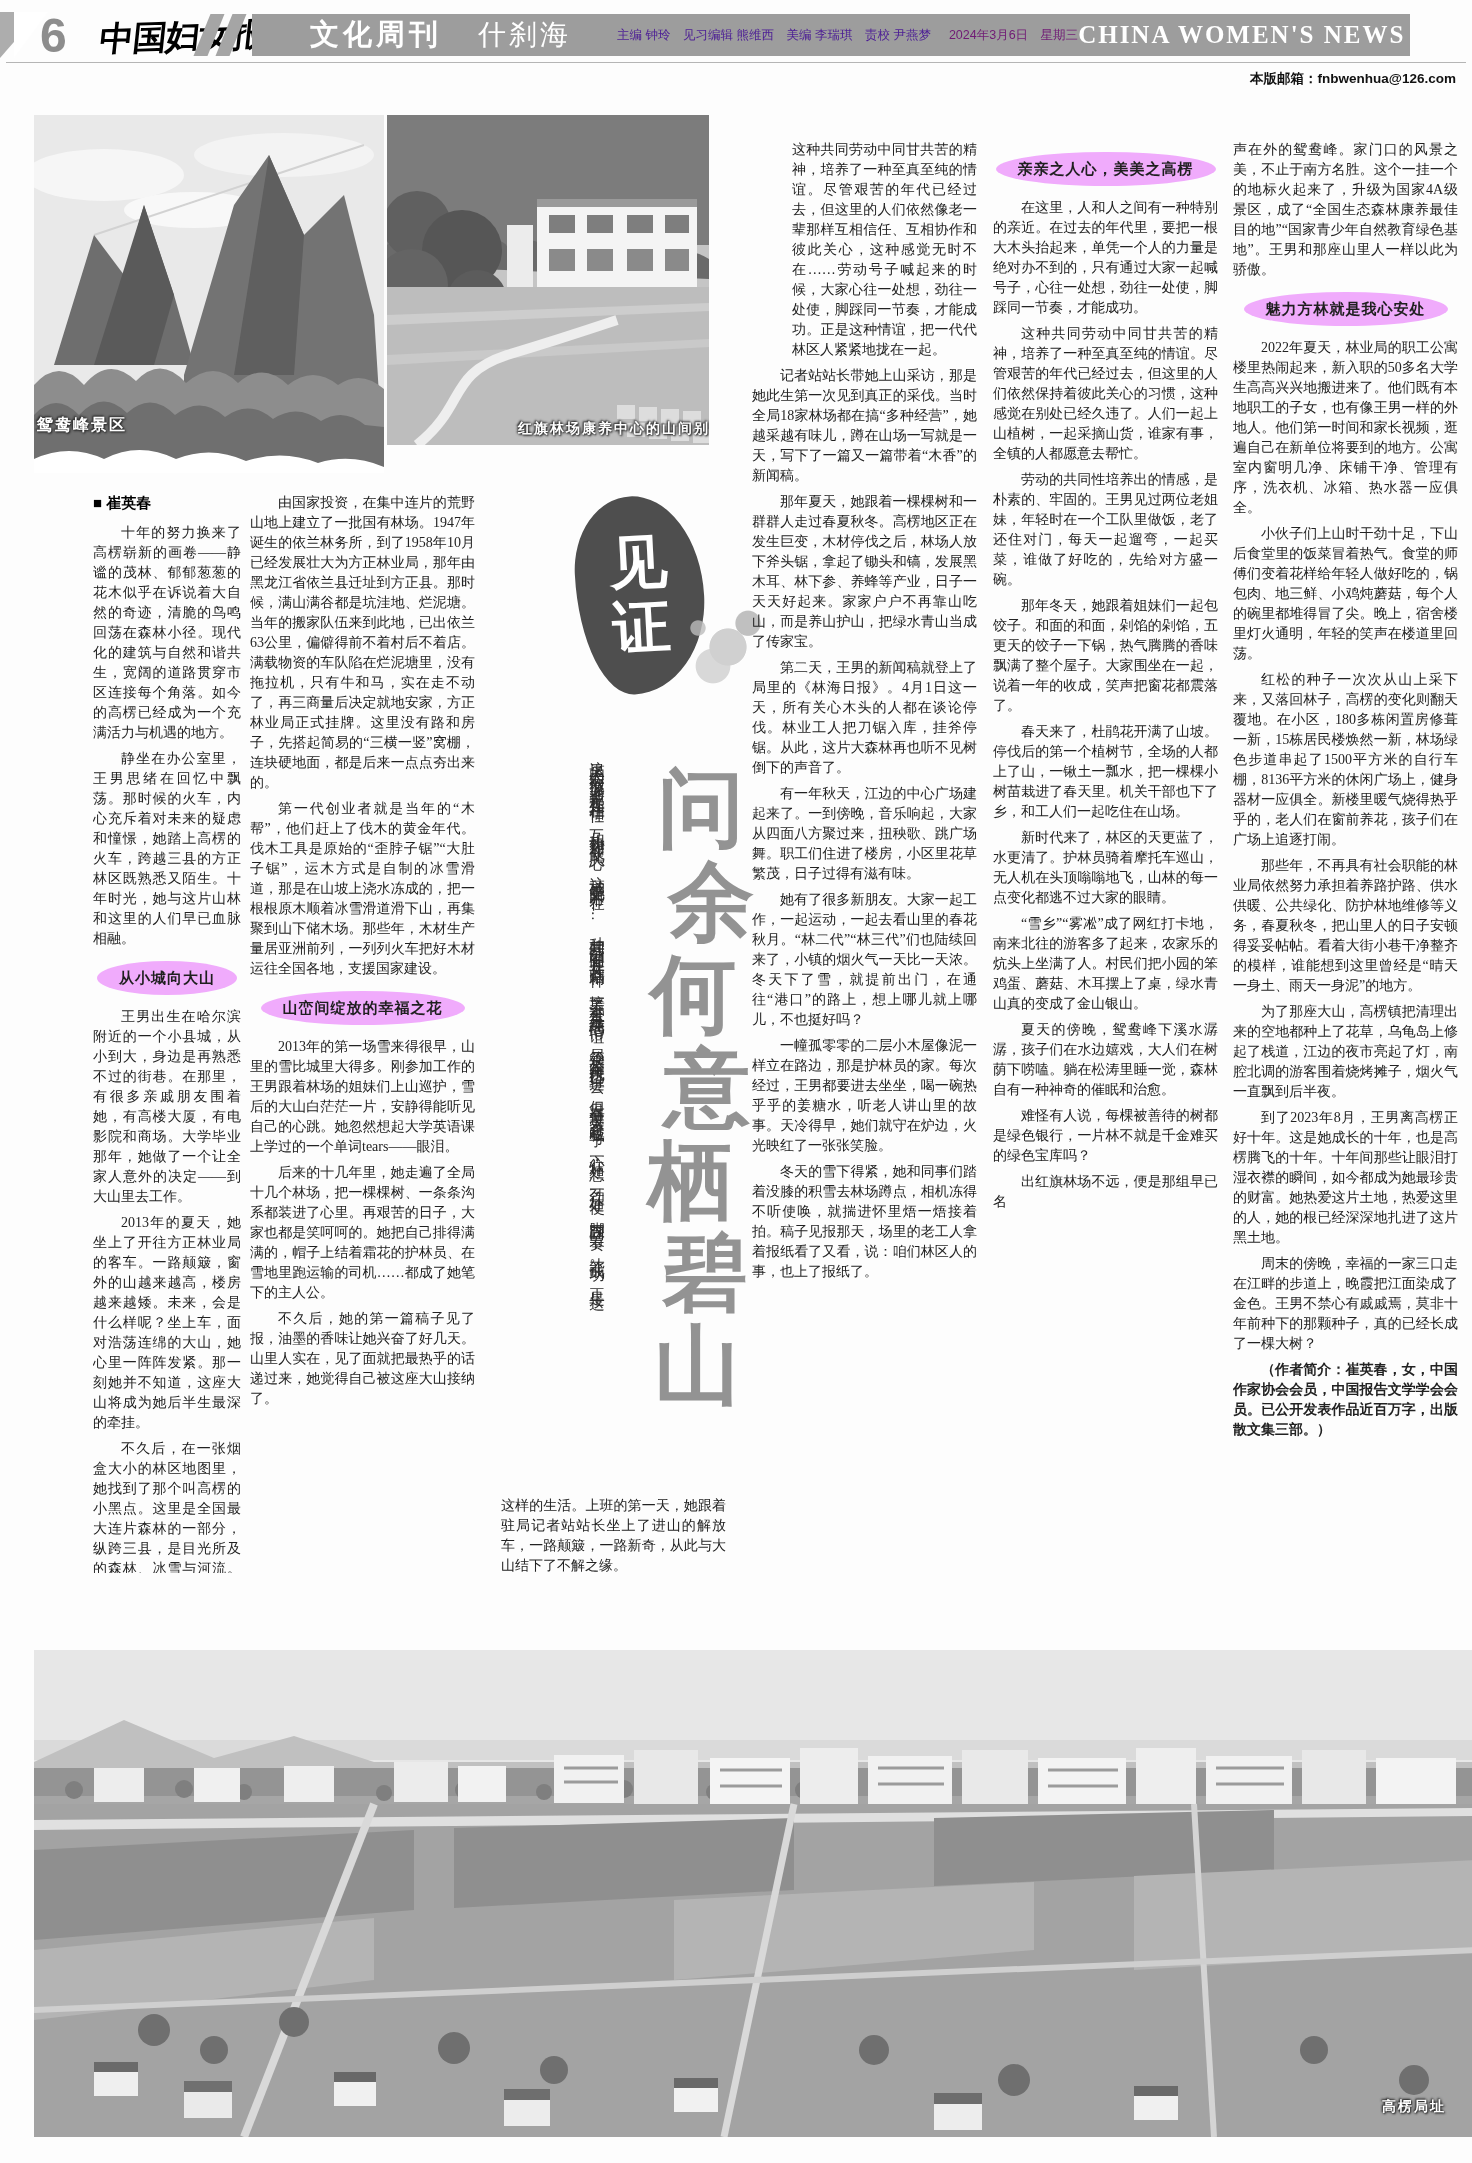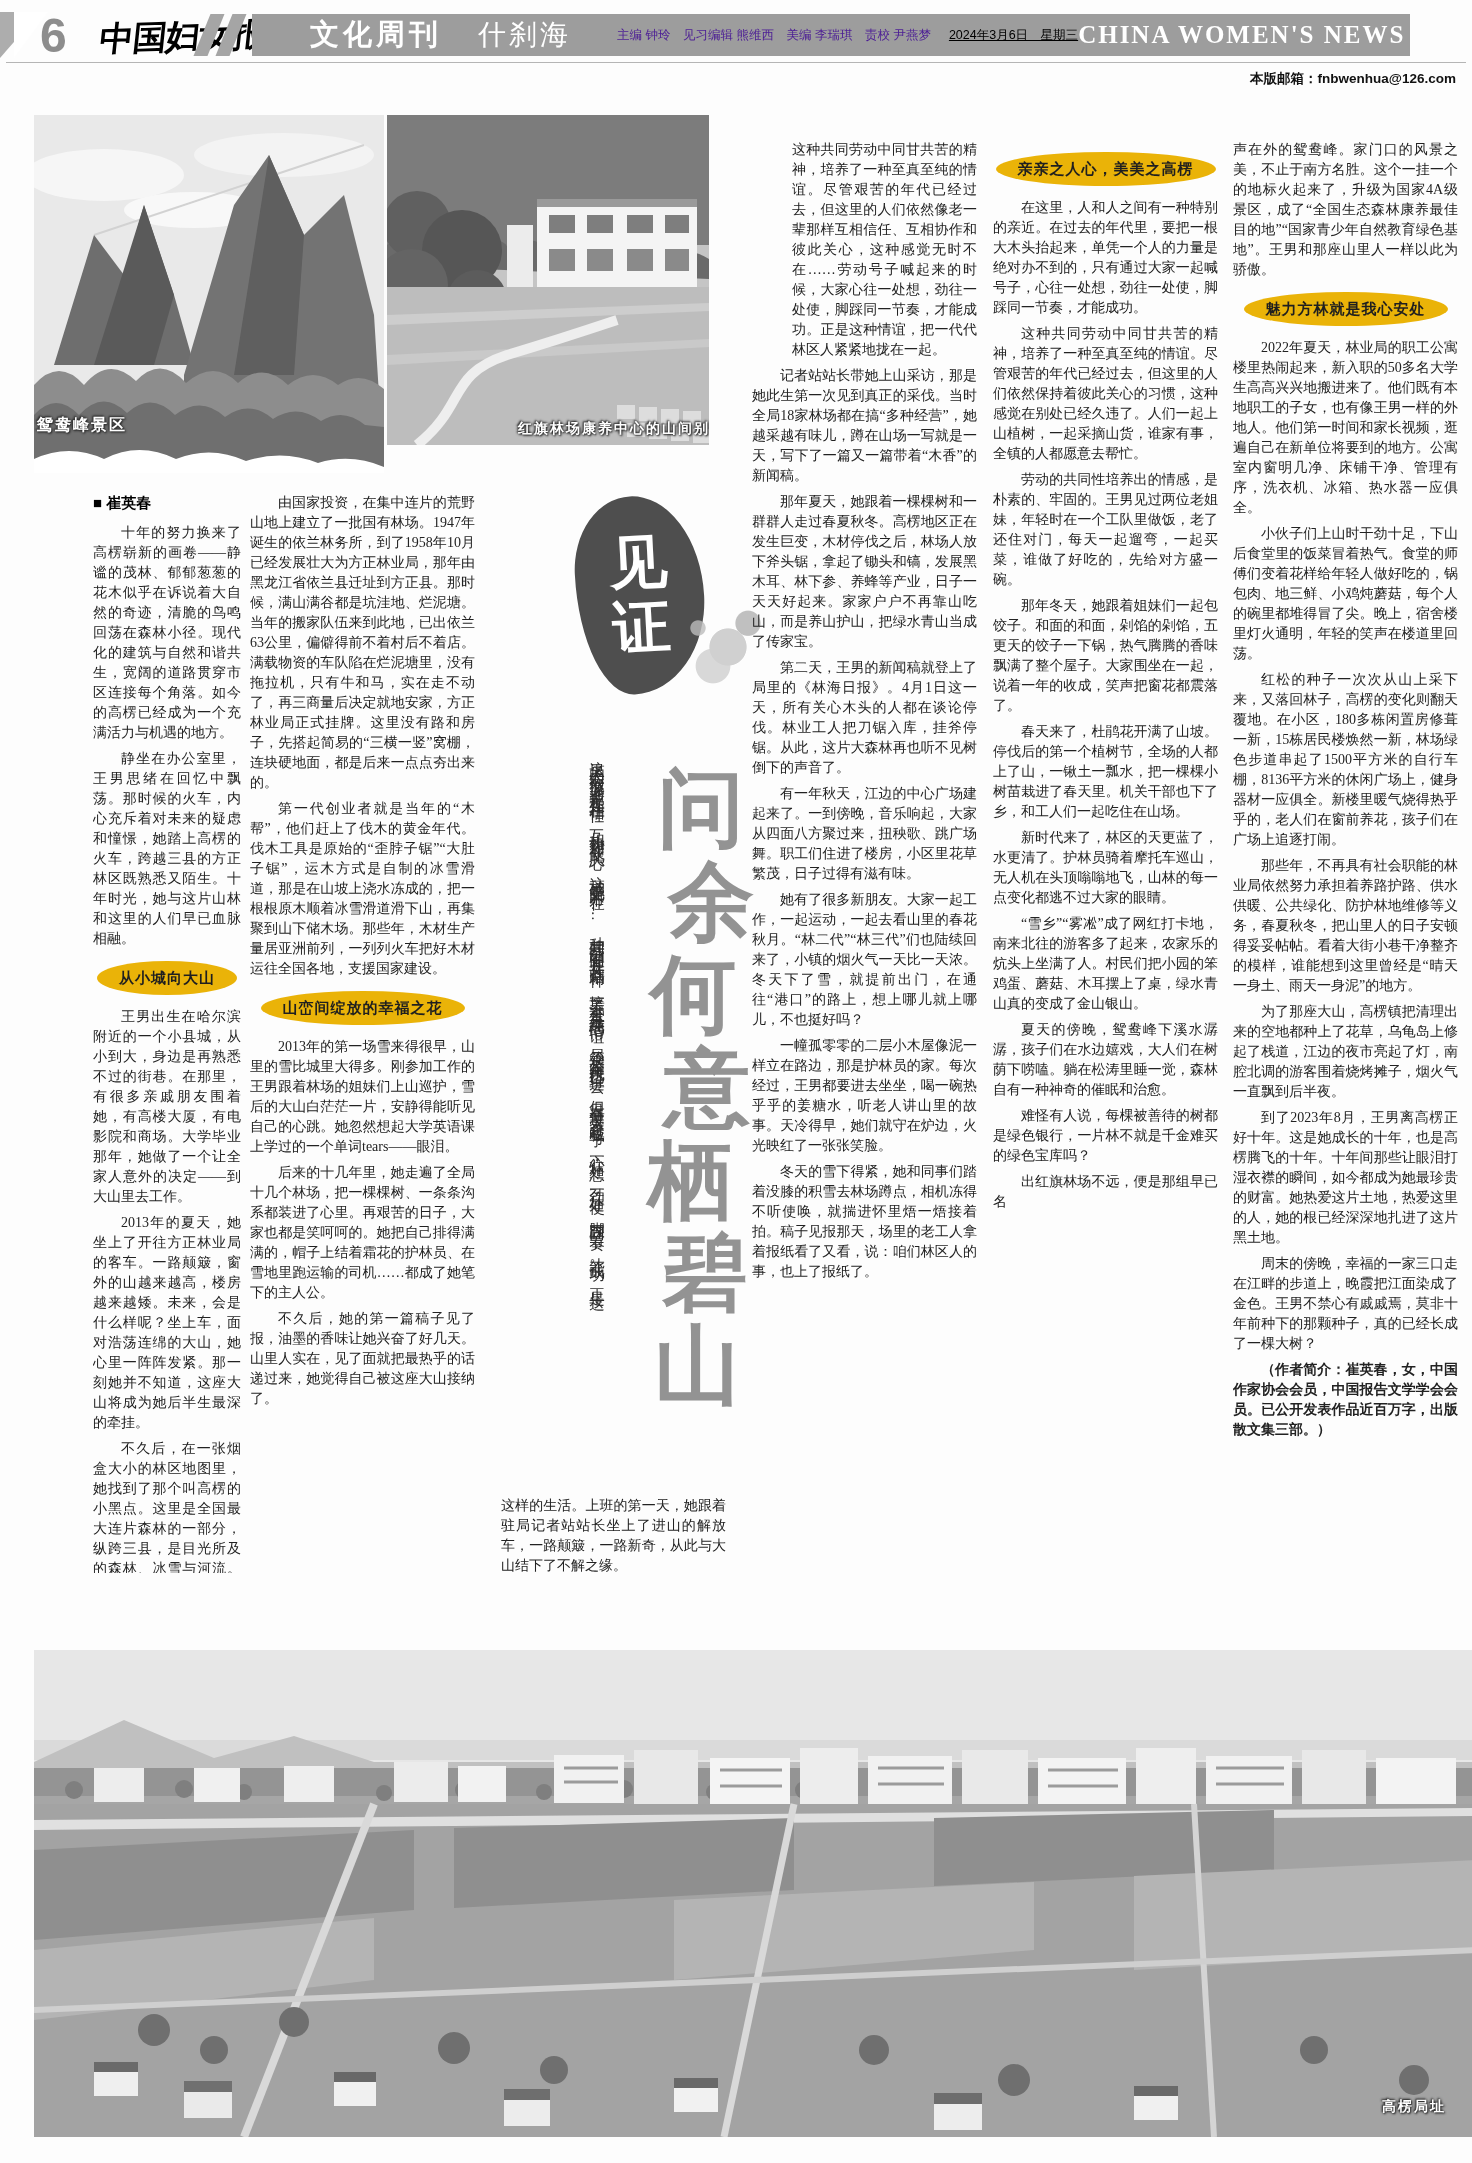--- a/index.html
+++ b/index.html
@@ -18,37 +18,37 @@
   .slash1{left:202px;} .slash2{left:224px;}
   .band{position:absolute;left:252px;top:14px;width:1146px;height:42px;background:#9d9d9d;
       display:flex;align-items:center;padding-left:12px;}
   .band .sec{color:#fff;font-size:29px;font-weight:bold;font-family:"Liberation Sans",sans-serif;
       letter-spacing:4px;margin-left:46px;white-space:nowrap;}
   .band .wslash{width:10px;height:52px;background:#fff;transform:skewX(-20deg);margin:0 14px 0 22px;}
   .band .subsec{color:#fff;font-size:28px;font-weight:normal;letter-spacing:3px;white-space:nowrap;
       font-family:"Liberation Sans",sans-serif;}
   .band .editors{color:#4c1d95;font-size:12.5px;margin-left:46px;white-space:nowrap;
       font-family:"Liberation Sans",sans-serif;}
-  .band .dateline{color:#000000;font-size:12.5px;margin-left:18px;white-space:nowrap;
-      font-family:"Liberation Sans",sans-serif;text-decoration:underline;}
+  .band .dateline{color:#701a75;font-size:12.5px;margin-left:18px;white-space:nowrap;
+      font-family:"Liberation Sans",sans-serif;}
   .band .entitle{color:#fff;font-size:25px;font-weight:bold;letter-spacing:2px;margin-left:auto;
       margin-right:14px;white-space:nowrap;font-family:"Liberation Serif",serif;}
   .hairline{position:absolute;left:6px;top:62px;width:1460px;height:1px;background:#b5b5b5;}
   .email{position:absolute;right:16px;top:70px;font-size:13.5px;font-weight:bold;color:#111;
       font-family:"Liberation Sans",sans-serif;}
   
   .photo{position:absolute;overflow:hidden;padding-left:19px;}
   .caption{position:absolute;color:#fff;font-size:15px;letter-spacing:2px;font-weight:bold;
       text-shadow:0 0 3px #333,1px 1px 2px #222,-1px -1px 2px #222;white-space:nowrap;}
   
   .col{position:absolute;text-align:justify;font-size:14px;line-height:20px;color:#222;overflow:hidden;}
   .col p{margin:0 0 6px 0;text-indent:2em;}
   .byline{font-weight:bold;font-size:15px;text-indent:0;margin-bottom:10px;color:#000;
       font-family:"Liberation Sans",sans-serif;}
-  .oval{display:block;width:fit-content;margin:12px auto 12px auto;background:#eab308;color:#1f1f1f;
+  .oval{display:block;width:fit-content;margin:12px auto 12px auto;background:#f0abfc;color:#1f1f1f;
       font-weight:bold;font-size:15px;border-radius:50%;padding:7px 22px;letter-spacing:1px;
       font-family:"Liberation Sans",sans-serif;white-space:nowrap;}
   .bio{font-weight:bold;}
   
   .stamp{position:absolute;left:576px;top:496px;width:128px;height:198px;background:#4e4e4e;
       border-radius:46% 54% 58% 42% / 38% 52% 48% 62%;transform:rotate(-3deg);
       display:flex;flex-direction:column;align-items:center;justify-content:center;}
   .stamp span{color:#fff;font-size:58px;font-weight:bold;line-height:1.12;font-family:"DejaVu Serif",serif;}
   .splash{position:absolute;left:668px;top:590px;width:100px;height:95px;
       background:radial-gradient(circle at 30% 40%, #bdbdbd 0 8%, transparent 9%),

